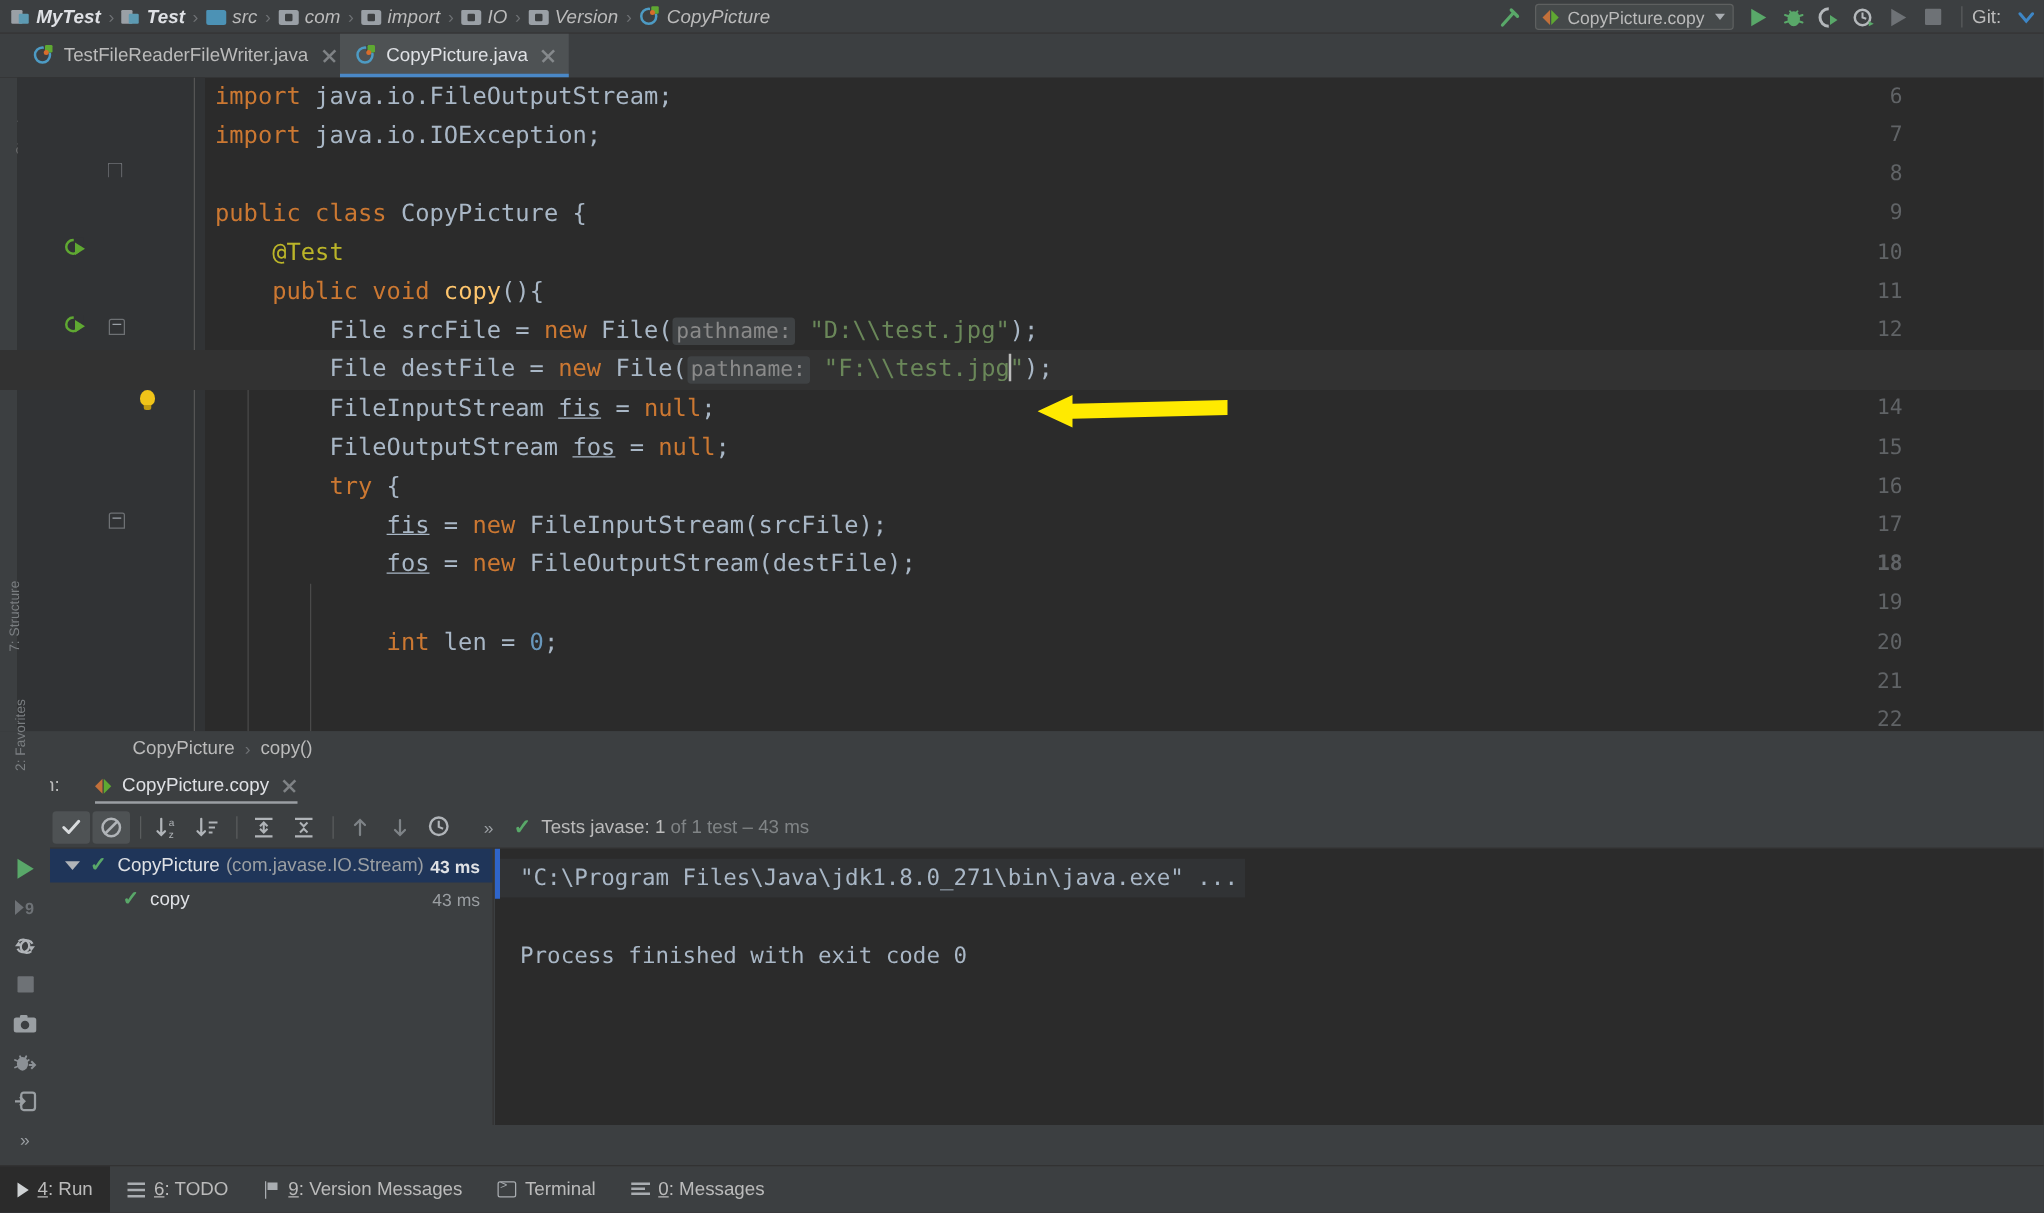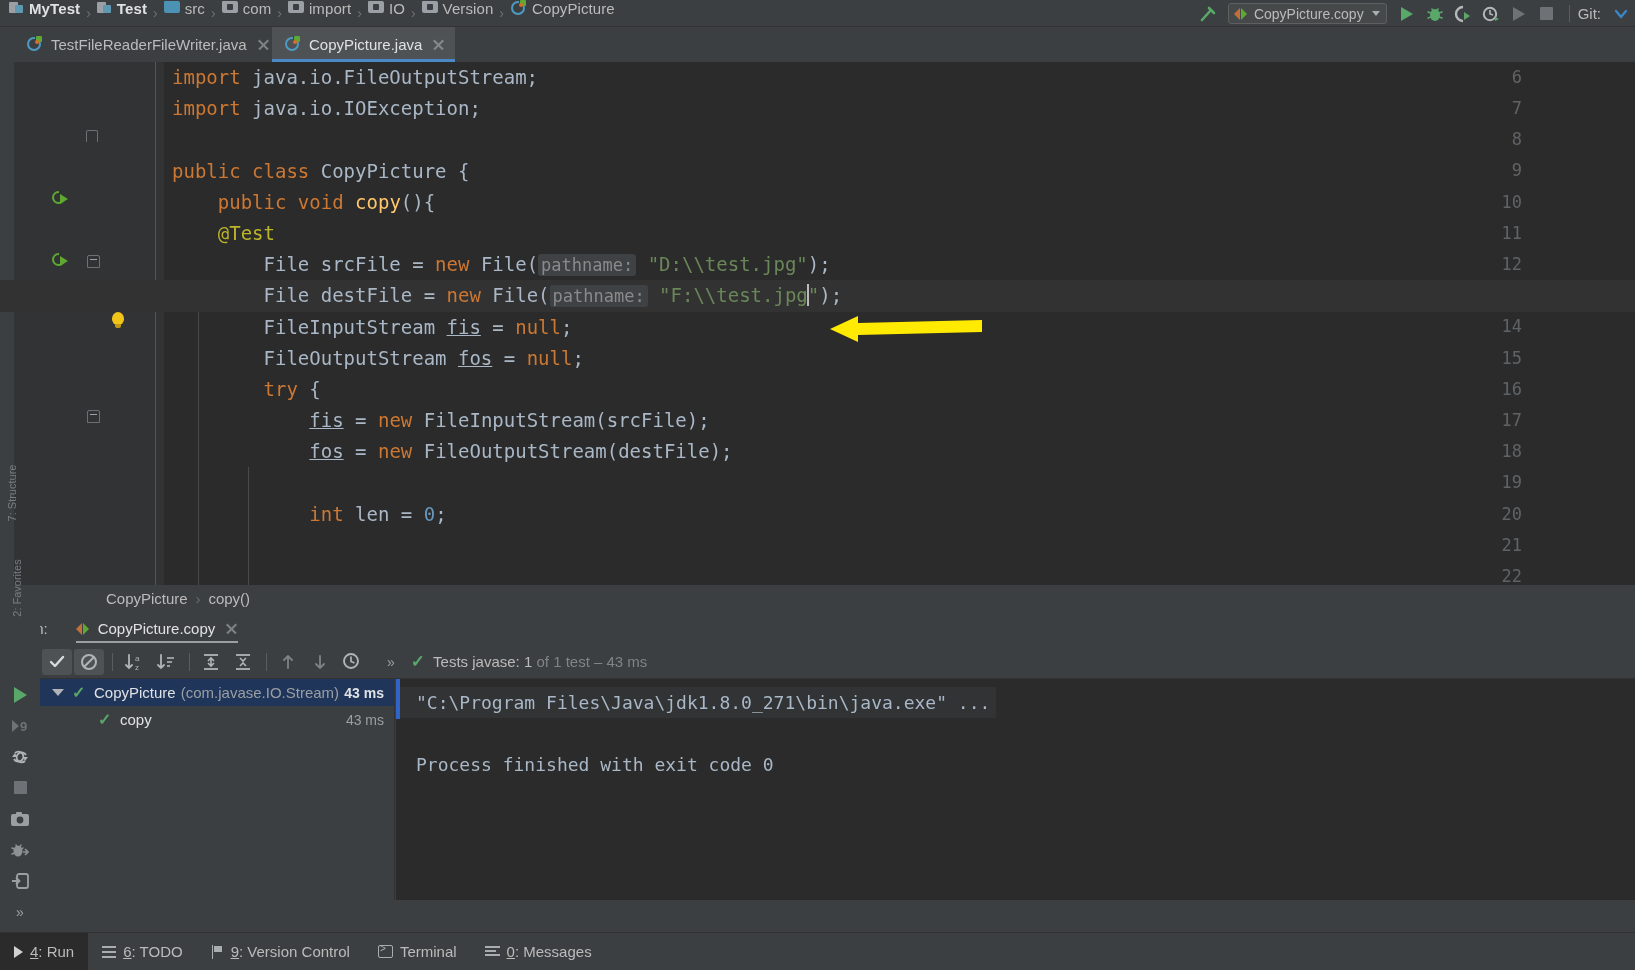--- a/index.html
+++ b/index.html
@@ -12,21 +12,21 @@
   }
   .ide { position: relative; width: 1635px; height: 970px; background: #3c3f41; }
 
   
   .navbar {
     position: absolute; top: 0; left: 0; width: 1635px; height: 27px;
     background: #3c3f41; display: flex; align-items: center;
     border-bottom: 1px solid #323232;
   }
   .crumbs { display: flex; align-items: center; padding-left: 6px; }
-  .crumb { display: flex; height: 27px; padding: 0 3px; }
+  .crumb { display: flex; align-items: center; height: 27px; padding: 0 3px; font-style: italic; }
   .crumb .clabel { font-size: 15px; color: #bbbbbb; margin-left: 5px; letter-spacing: 0.1px; }
   .crumb.bold .clabel { color: #dfe1e5; font-weight: bold; }
   .crumb-sep { color: #6e7174; font-size: 14px; padding: 0 3px; }
 
   .ic { display: inline-block; position: relative; }
   .ic-module { width: 15px; height: 14px; }
   .ic-module .m1 { position: absolute; left: 0; top: 2px; width: 9px; height: 11px; background: #9aa0a6; border-radius: 1px; }
   .ic-module .m2 { position: absolute; left: 6px; top: 5px; width: 8px; height: 8px; background: #5d9ab2; border-radius: 1px; }
   .ic-folder { width: 16px; height: 13px; }
   .ic-folder .fb { position: absolute; left: 0; top: 1px; width: 16px; height: 12px; background: #4c92b5; border-radius: 1px 2px 2px 2px; }
@@ -347,21 +347,21 @@
       <div class="lnum" style="top:62px;">8</div>
       <div class="lnum" style="top:93px;">9</div>
       <div class="lnum" style="top:125px;">10</div>
       <div class="lnum" style="top:156px;">11</div>
       <div class="lnum" style="top:187px;">12</div>
       <div class="lnum" style="top:218px;">13</div>
       <div class="lnum" style="top:249px;">14</div>
       <div class="lnum" style="top:281px;">15</div>
       <div class="lnum" style="top:312px;">16</div>
       <div class="lnum" style="top:343px;">17</div>
-      <div class="lnum" style="top:374px;">18</div>
+      <div class="lnum" style="top:374px;font-weight:bold;">18</div>
       <div class="lnum" style="top:405px;">19</div>
       <div class="lnum" style="top:437px;">20</div>
       <div class="lnum" style="top:468px;">21</div>
       <div class="lnum" style="top:499px;">22</div>
     </div>
 
     <div class="foldbracket" style="left:86px; top:68px;"></div>
     <div class="runmark" style="left:52px; top:128px;">
         <i class="rr"></i>
         <i class="rg"></i>
@@ -386,24 +386,24 @@
       <div class="crow">
           <div class="code"><span class="kw">import</span> java.io.IOException;</div>
         </div>
       <div class="crow">
           <div class="code"> </div>
         </div>
       <div class="crow">
           <div class="code"><span class="kw">public class</span> <span class="cls">CopyPicture</span> {</div>
         </div>
       <div class="crow">
+          <div class="code">    <span class="anno">@Test</span></div>
+        </div>
+      <div class="crow">
           <div class="code">    <span class="kw">public void</span> <span style="color:#ffc66d">copy</span>(){</div>
-        </div>
-      <div class="crow">
-          <div class="code">    <span class="anno">@Test</span></div>
         </div>
       <div class="crow">
           <div class="code">        File srcFile = <span class="kw">new</span> File(<span class="hint">pathname:</span> <span class="str">"D:\\test.jpg"</span>);</div>
         </div>
       <div class="crow hl">
           <div class="code">        File destFile = <span class="kw">new</span> File(<span class="hint">pathname:</span> <span class="str">"F:\\test.jpg</span><span class="caret"></span><span class="str">"</span>);</div>
         </div>
       <div class="crow">
           <div class="code">        FileInputStream <span class="fld" style="color:#a9b7c6">fis</span> = <span class="kw">null</span>;</div>
         </div>
@@ -613,21 +613,21 @@
           </span>
         </span>
       <span class="mn">6</span>
         <span>: TODO</span>
     </div>
     <div class="sb-item">
       <span class="sbico">
           <span class="vcsico"></span>
         </span>
       <span class="mn">9</span>
-        <span>: Version Control</span>
+        <span>: Version Messages</span>
     </div>
     <div class="sb-item">
       <span class="sbico">
           <span class="termico"></span>
         </span>
       <span>Terminal</span>
     </div>
     <div class="sb-item">
       <span class="sbico">
           <span class="msgico">

